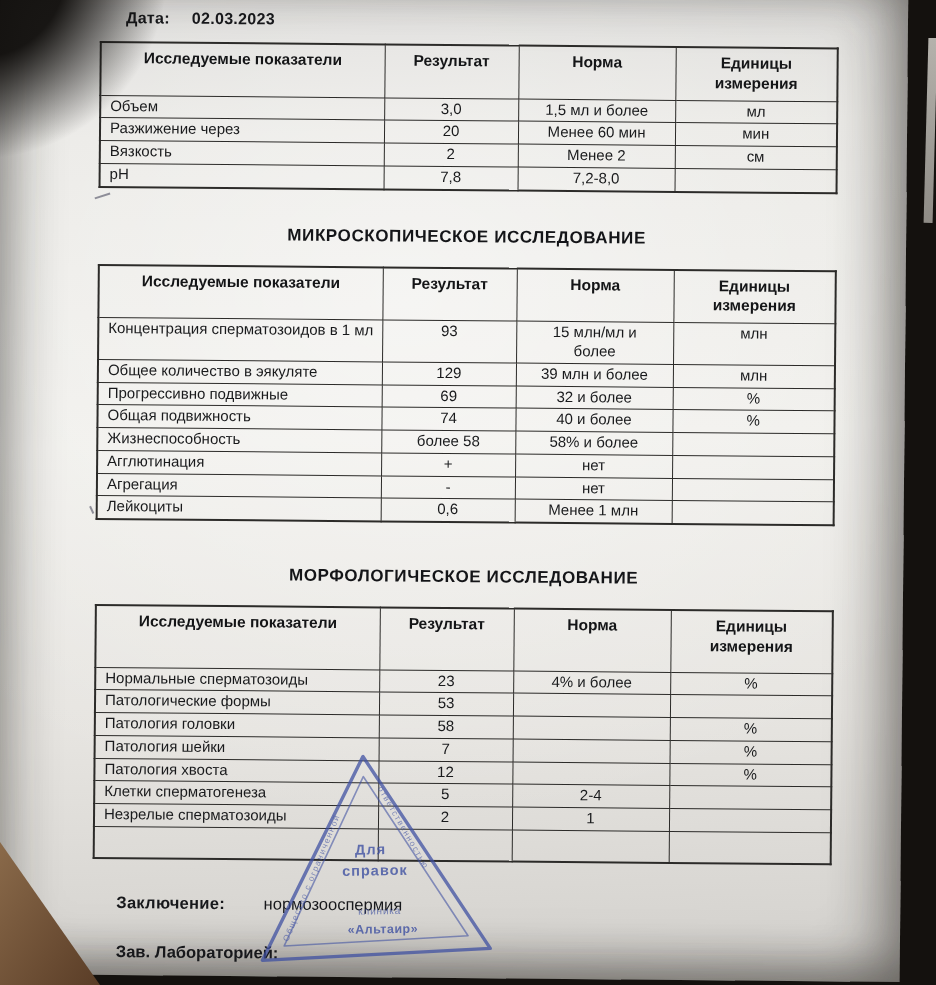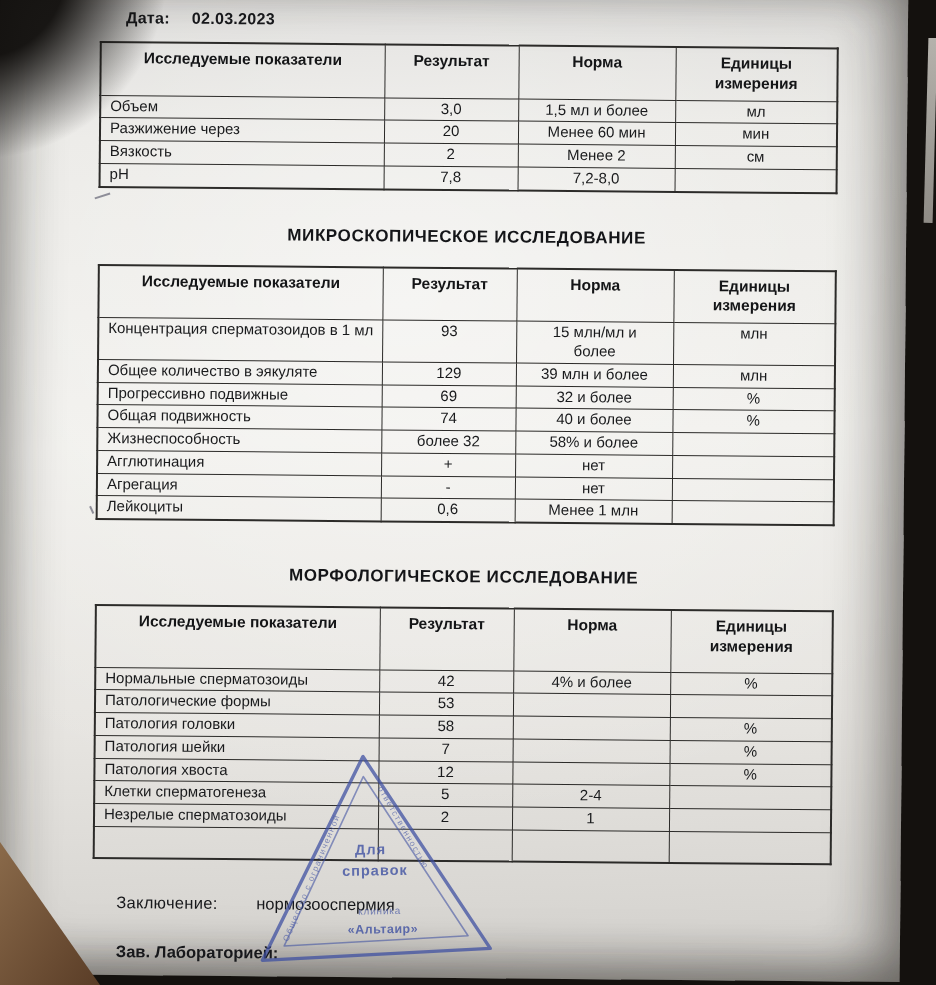--- a/index.html
+++ b/index.html
@@ -41,21 +41,21 @@
   tr.spacer td{height:32px}
 
   .section-heading{width:737px;margin-left:18px;text-align:center;font-weight:bold;font-size:17px;
     letter-spacing:.6px;color:#141518}
   #heading-micro{margin-top:36px}
   #table-1{margin-top:20px}
   #heading-morph{margin-top:44px}
   #table-2{margin-top:20px}
 
   .conclusion-line{margin-top:34px;margin-left:42px;font-size:16.5px;color:#17181b}
-  .conclusion-line .label{font-weight:normal;letter-spacing:.3px}
+  .conclusion-line .label{font-weight:bold;letter-spacing:.3px}
   .conclusion-line .value{margin-left:34px}
   .signature-line{margin-top:30px;margin-left:42px;font-size:16.5px;font-weight:bold;color:#17181b}
 
   
   .pen-mark{position:absolute;z-index:2;border-bottom:2px solid rgba(45,45,70,.5);pointer-events:none}
   #mark-1{left:96px;top:218px;width:16px;transform:rotate(-18deg)}
   #mark-2{left:92px;top:532px;width:8px;transform:rotate(65deg)}
 
   
   .stamp{position:absolute;left:254px;top:765px;width:256px;height:228px;z-index:5;opacity:.92;
@@ -163,21 +163,21 @@
               <td>%</td>
             </tr>
             <tr>
               <td>Общая подвижность</td>
               <td>74</td>
               <td>40 и более</td>
               <td>%</td>
             </tr>
             <tr>
               <td>Жизнеспособность</td>
-              <td>более 32</td>
+              <td>более 58</td>
               <td>58% и более</td>
               <td></td>
             </tr>
             <tr>
               <td>Агглютинация</td>
               <td>+</td>
               <td>нет</td>
               <td></td>
             </tr>
             <tr>
@@ -208,21 +208,21 @@
             <tr>
               <th>Исследуемые показатели</th>
               <th>Результат</th>
               <th>Норма</th>
               <th>Единицы измерения</th>
             </tr>
           </thead>
           <tbody>
             <tr>
               <td>Нормальные сперматозоиды</td>
-              <td>42</td>
+              <td>23</td>
               <td>4% и более</td>
               <td>%</td>
             </tr>
             <tr>
               <td>Патологические формы</td>
               <td>53</td>
               <td></td>
               <td></td>
             </tr>
             <tr>

